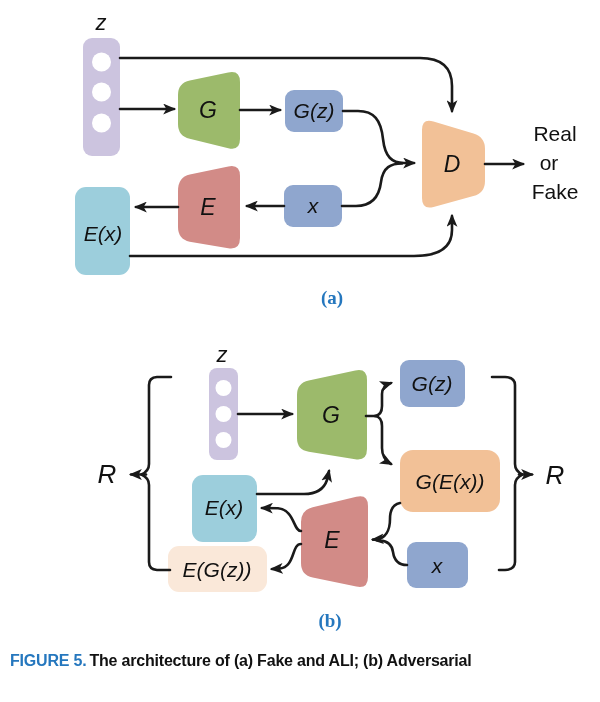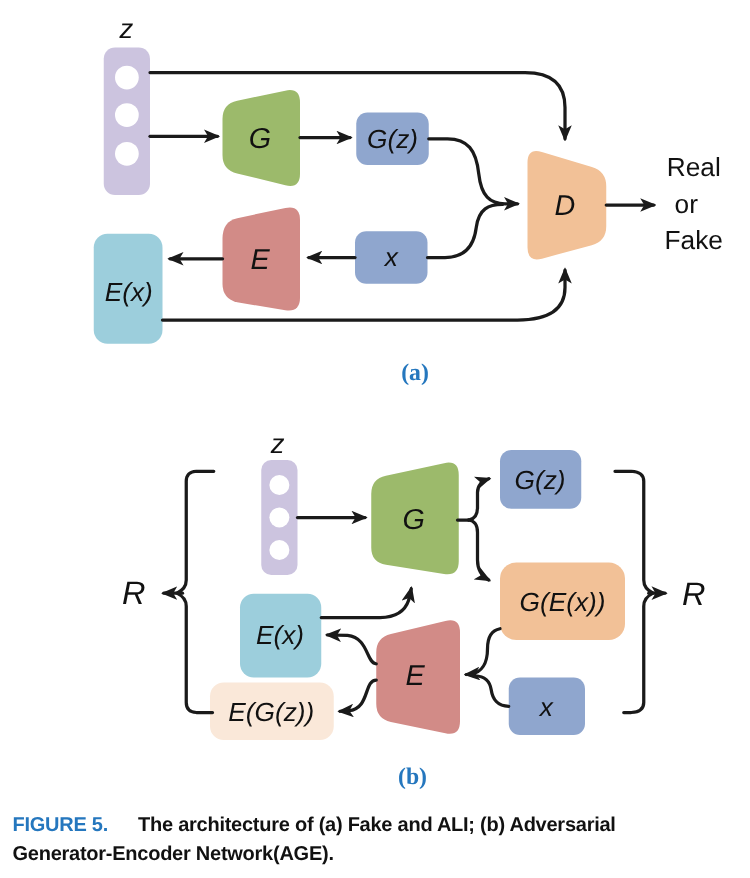--- a/index.html
+++ b/index.html
@@ -9,21 +9,21 @@
   #svgA{top:0;}
   #svgB{top:340px;}
   .ln{fill:none;stroke:#1a1a1a;stroke-width:2.6;stroke-linecap:round;stroke-linejoin:round;}
   .lbl{font-family:"Liberation Sans",sans-serif;font-style:italic;fill:#111;}
   .lbl-23{font-size:23px;} .lbl-21{font-size:21px;} .lbl-26{font-size:26px;}
   .out{font-family:"Liberation Sans",sans-serif;font-size:21px;fill:#111;font-style:normal;}
   .sub{font-family:"Liberation Serif",serif;font-weight:bold;font-size:19px;}
   .caption{position:absolute;top:649px;left:10px;width:582px;
            font-family:"Liberation Sans",sans-serif;font-weight:bold;font-size:16px;
            line-height:23px;color:#111;letter-spacing:-0.2px;}
-  .figlabel{margin-right:24px;}
+  .figlabel{margin-right:3px;}
   .anchor-mid{text-anchor:middle;}
 </style>
 </head>
 <body>
 
 <div class="page">
 
   <svg id="svgA" width="600" height="320" viewBox="0 0 600 320">
     <defs>
       <marker id="arrA" viewBox="0 0 12 10" refX="10" refY="5" markerWidth="13" markerHeight="11" orient="auto" markerUnits="userSpaceOnUse">
@@ -129,16 +129,15 @@
     <path class="ln" d="M 492,37 L 505,37 Q 515,37.5 515,45 L 515,124 Q 515,131 522.5,134.5
              Q 515,138 515,145 L 515,222 Q 515,229.5 505,230 L 499,230"></path>
     <path class="ln" d="M 519,134.5 L 532,134.5" marker-end="url(#arrB)"></path>
     <text class="lbl lbl-26 anchor-mid" x="555" y="144">R</text>
 
     <text class="sub anchor-mid" x="330" y="287" fill="#2577BE">(b)</text>
   </svg>
 
   <div class="caption">
     <span class="figlabel" style="color: rgb(37, 119, 190);">FIGURE 5.</span><span>The architecture of (a) Fake and ALI; (b) Adversarial</span><br>
-    <span>Generator-Encoder Network(AGE).</span>
   </div>
 
 </div>
 
 </body></html>

